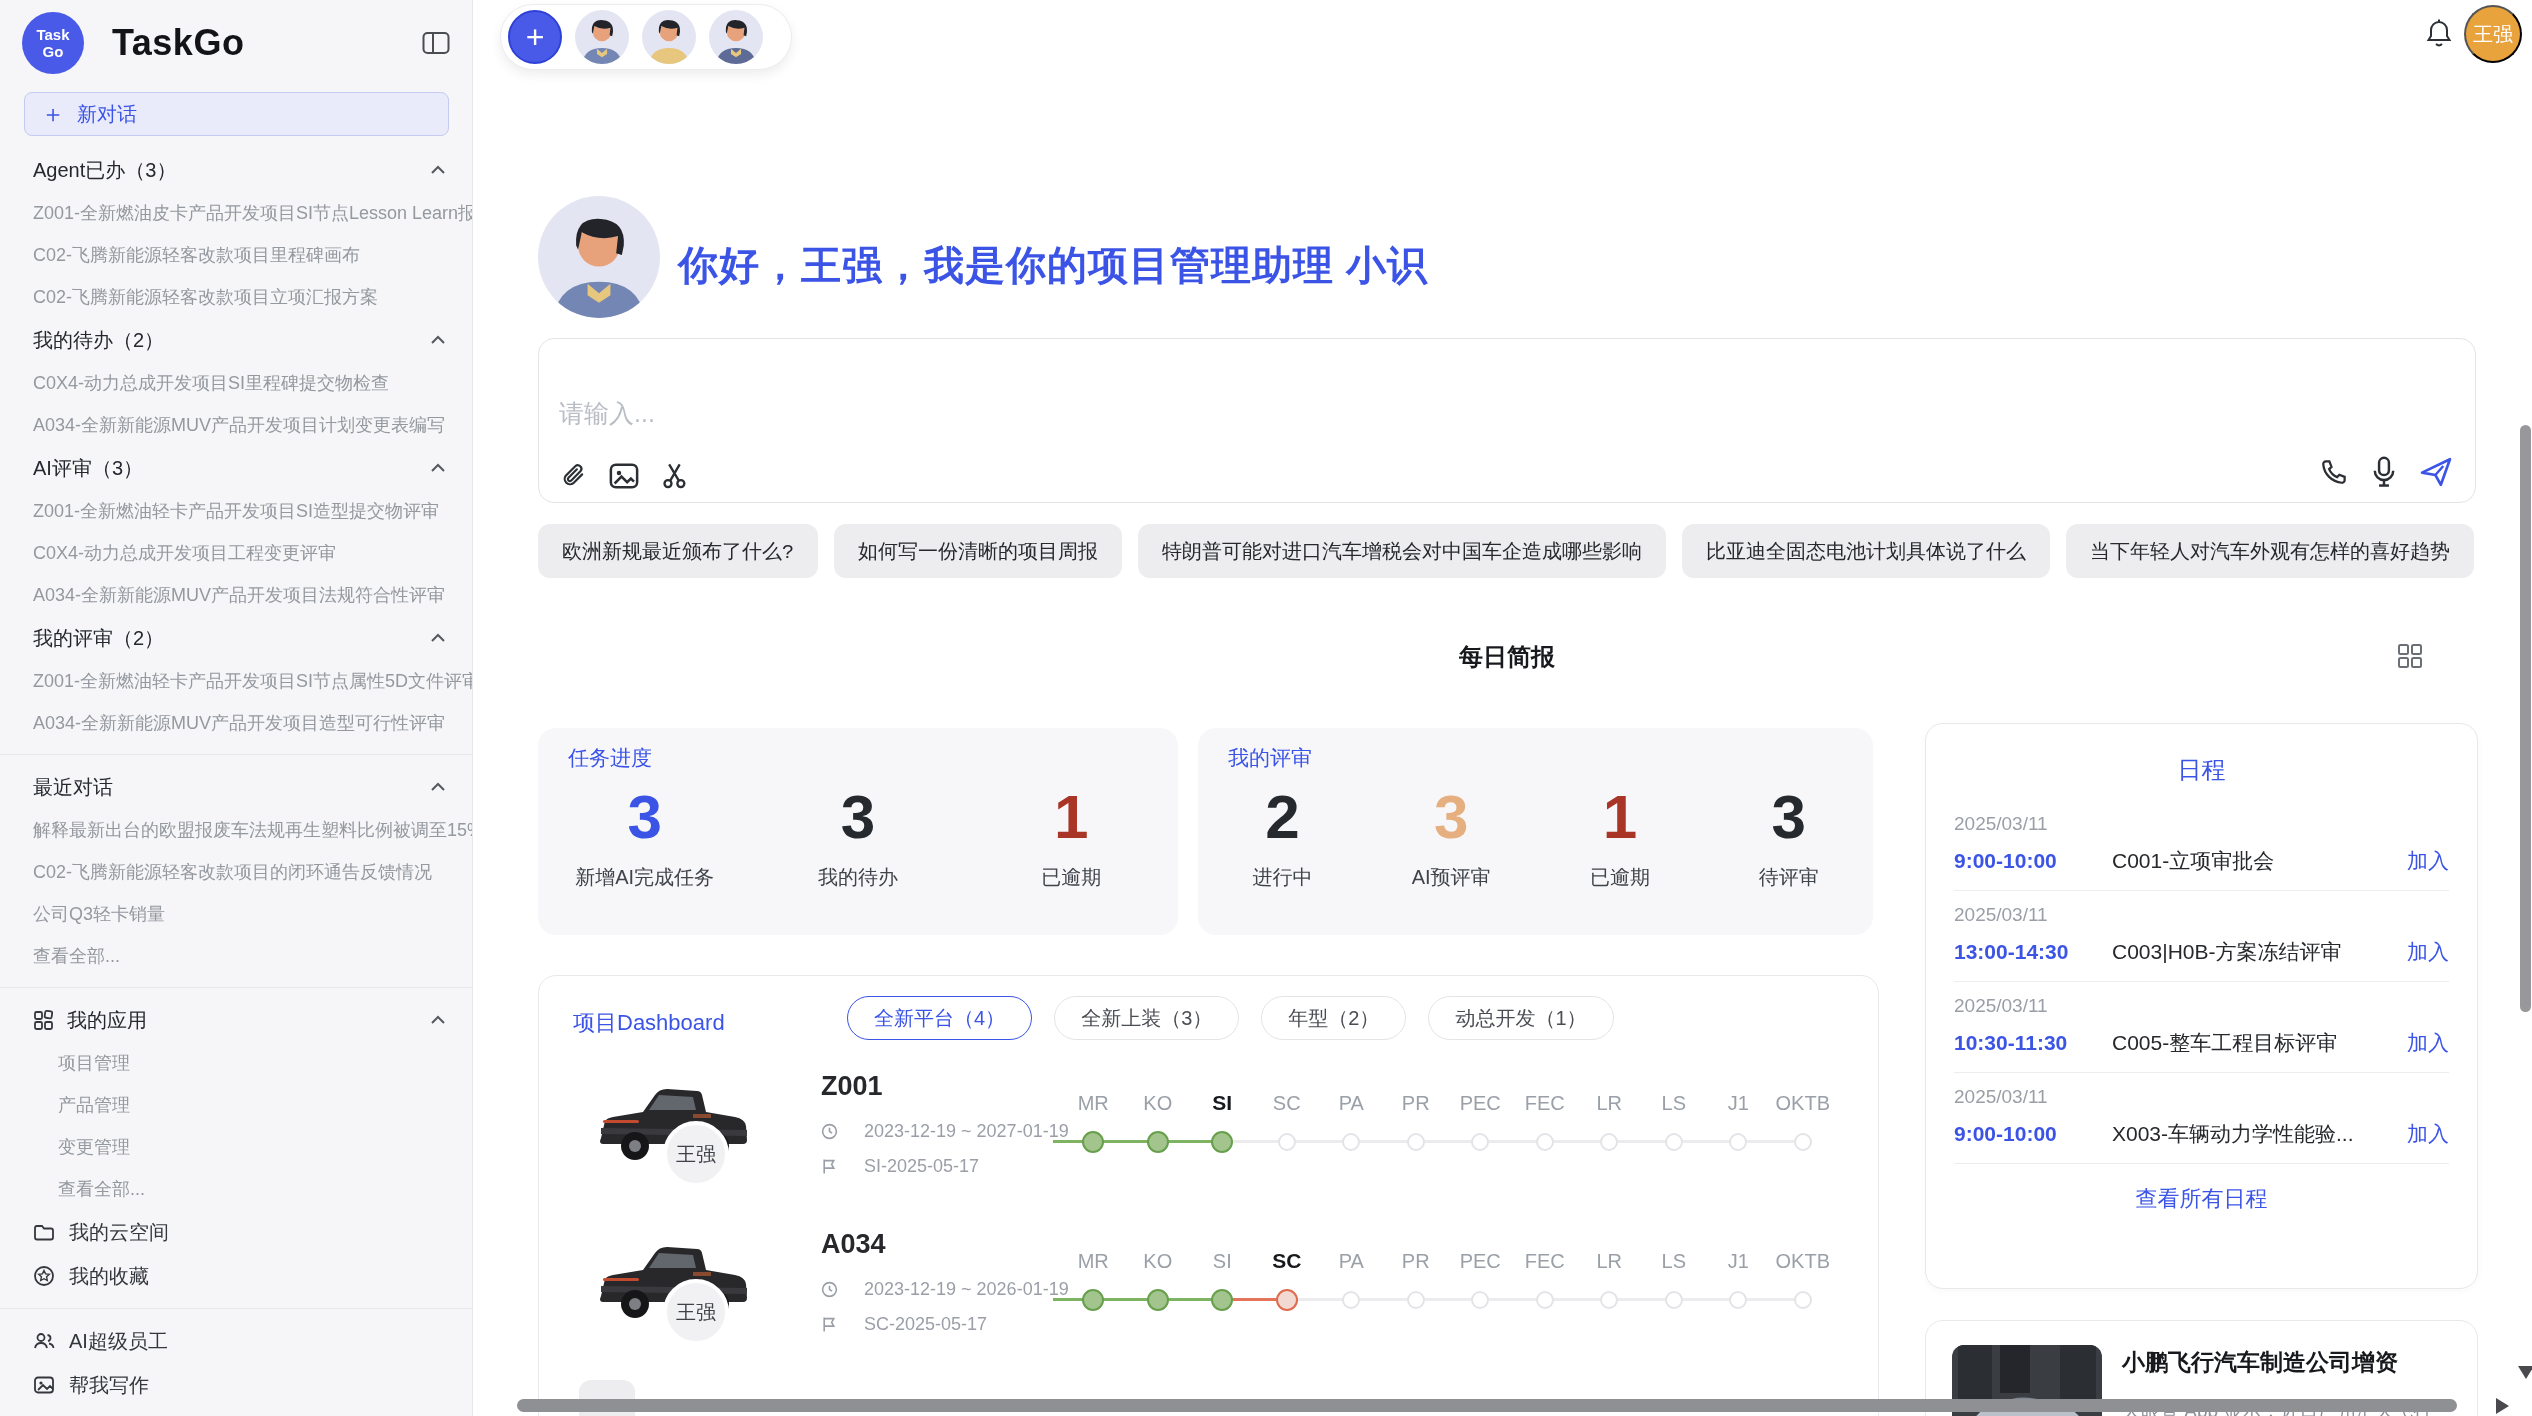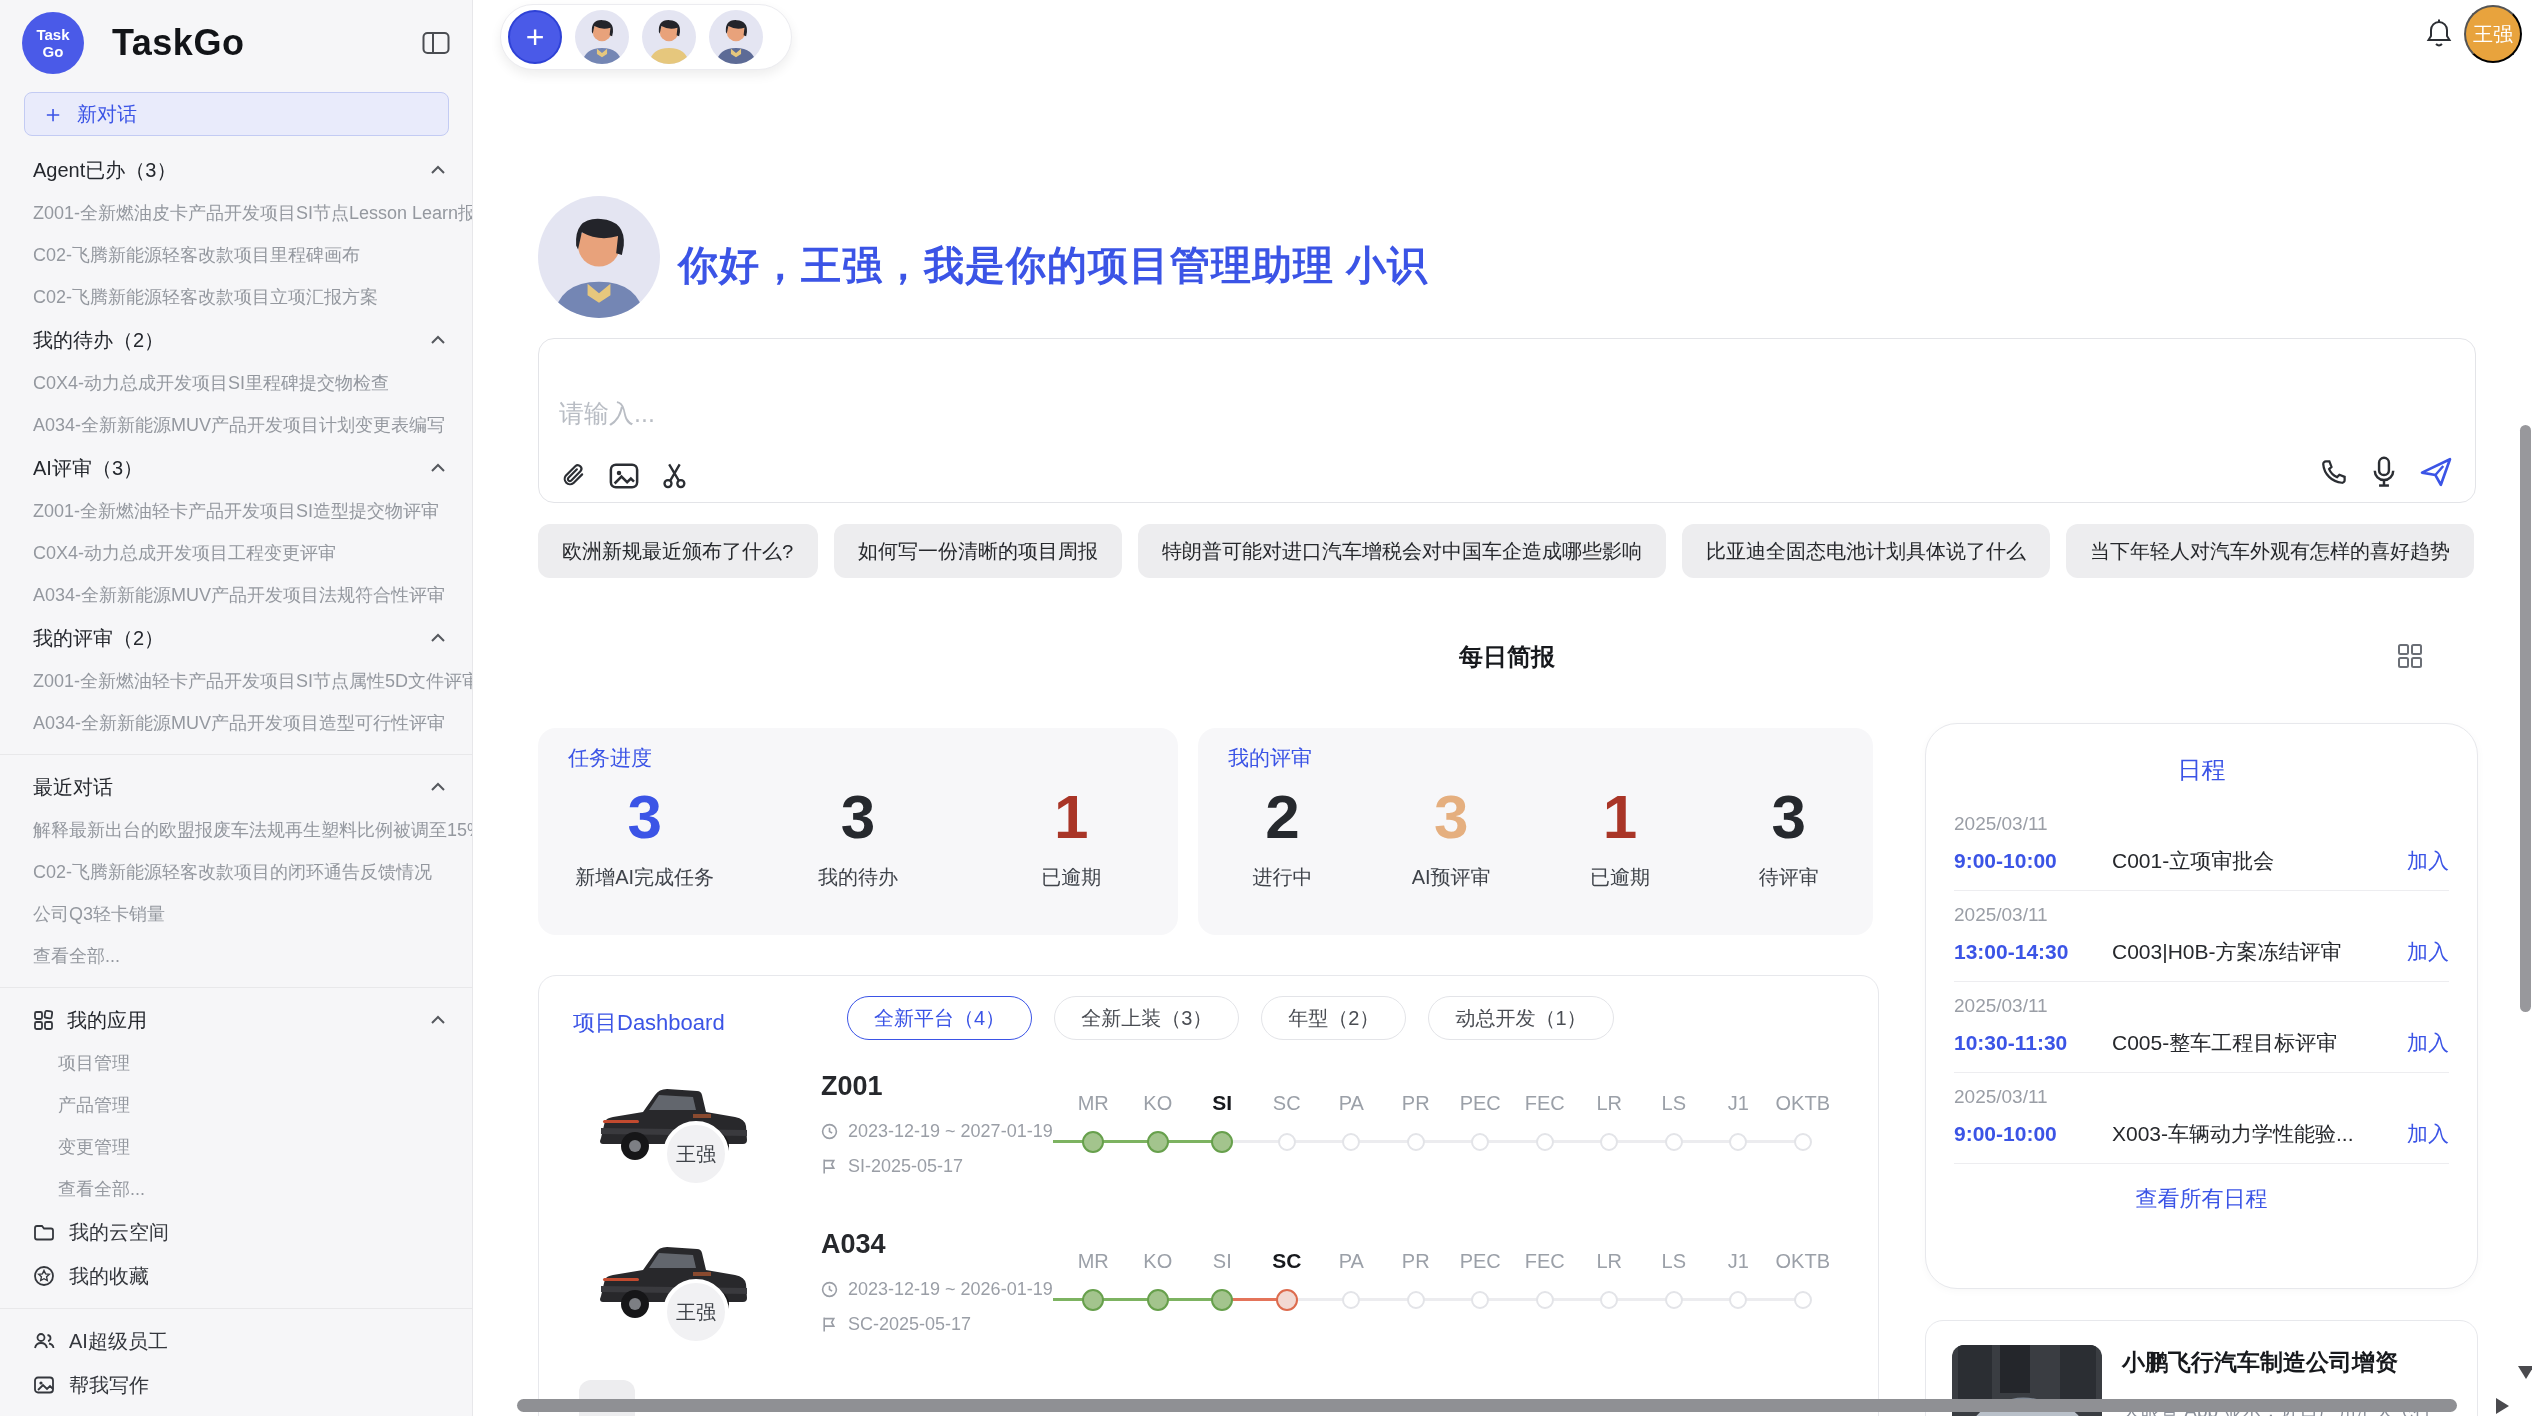--- a/index.html
+++ b/index.html
@@ -67,38 +67,38 @@
   .dash-card { position:absolute; left:538px; top:975px; width:1341px; height:480px; background:#fff; border:1px solid #e7e8ec; border-radius:18px; overflow:hidden; }
   .dash-title { position:absolute; left:34px; top:32px; font-size:22px; color:#3b54e6; }
   .tabs { position:absolute; left:308px; top:20px; display:flex; gap:22px; }
   .tab { height:44px; padding:0 26px; border-radius:22px; border:1px solid #e3e4e8; background:#fff; font-size:20px; color:#4a4d53; display:flex; align-items:center; cursor:pointer; font-family:inherit; white-space:nowrap; }
   .tab.active { border-color:#3b54e6; color:#3b54e6; }
   .proj { position:absolute; left:0; width:100%; height:160px; }
   .proj.p1 { top:87px; } .proj.p2 { top:245px; }
   .truck { position:absolute; left:54px; top:0; width:160px; height:112px; }
   .owner-badge { position:absolute; left:124px; top:58px; width:66px; height:66px; border-radius:50%; background:#f1f1f3; border:4px solid #fff; font-size:20px; color:#3f4349; display:flex; align-items:center; justify-content:center; }
   .proj-code { position:absolute; left:282px; top:8px; font-size:27px; font-weight:700; color:#26282c; }
-  .proj-meta { position:absolute; left:282px; display:flex; gap:10px; align-items:center; font-size:18px; color:#9a9ea6; white-space:nowrap; }
+  .proj-meta { position:absolute; left:282px; display:flex; gap:26px; align-items:center; font-size:18px; color:#9a9ea6; white-space:nowrap; }
   .meta1 { top:58px; } .meta2 { top:93px; }
   .ms { position:absolute; left:522px; top:27px; width:780px; display:flex; }
   .ms-cell { width:64.5px; display:flex; flex-direction:column; align-items:center; flex:none; }
   .ms-label { height:26px; line-height:26px; font-size:20px; color:#9ba0a8; }
   .ms-label.current { color:#17191d; font-weight:700; font-size:21px; }
   .ms-dotrow { position:relative; margin-top:14px; height:24px; width:100%; }
   .seg { position:absolute; top:10px; height:3px; right:50%; width:64.5px; }
   .seg.green { background:#7db361; } .seg.red { background:#e4745a; } .seg.gray { background:#ececef; }
   .seg.stub { width:40px; }
   .dot { position:absolute; top:1px; left:50%; transform:translateX(-50%); border-radius:50%; z-index:2; }
   .dot.done { width:22px; height:22px; background:#a3c48d; border:2px solid #67a04c; }
   .dot.future { width:18px; height:18px; background:#fff; border:2px solid #e3e4e8; top:3px; }
   .dot.overdue { width:22px; height:22px; background:#f2d9d2; border:2px solid #dd6b4d; }
   .row3hint { position:absolute; left:40px; top:404px; width:56px; height:60px; background:#ededef; border-radius:12px 12px 0 0; }
 
   
-  .sched-card { position:absolute; left:1925px; top:723px; width:553px; height:566px; background:#fff; border:1px solid #e7e8ec; border-radius:32px; box-shadow:0 2px 8px rgba(0,0,0,.03); overflow:hidden; }
+  .sched-card { position:absolute; left:1925px; top:723px; width:553px; height:566px; background:#fff; border:1px solid #e7e8ec; border-radius:18px; box-shadow:0 2px 8px rgba(0,0,0,.03); overflow:hidden; }
   .sched-title { text-align:center; margin-top:30px; font-size:24px; color:#3b54e6; }
   .sched-list { margin-top:14px; padding:0 28px; }
   .sch-item { padding:13px 0 15px 0; }
   .sch-date { font-size:19px; color:#9a9ea6; }
   .sch-row { display:flex; align-items:center; margin-top:12px; }
   .sch-time { color:#3b54e6; font-size:21px; font-weight:700; width:158px; flex:none; }
   .sch-name { font-size:21px; color:#26282c; flex:1; white-space:nowrap; overflow:hidden; }
   .sch-join { color:#3b54e6; font-size:21px; cursor:pointer; }
   .sch-div { border-top:1px solid #ededf0; }
   .sched-viewall { display:block; margin:20px auto 0 auto; background:none; border:none; color:#3b54e6; font-size:22px; cursor:pointer; font-family:inherit; }

